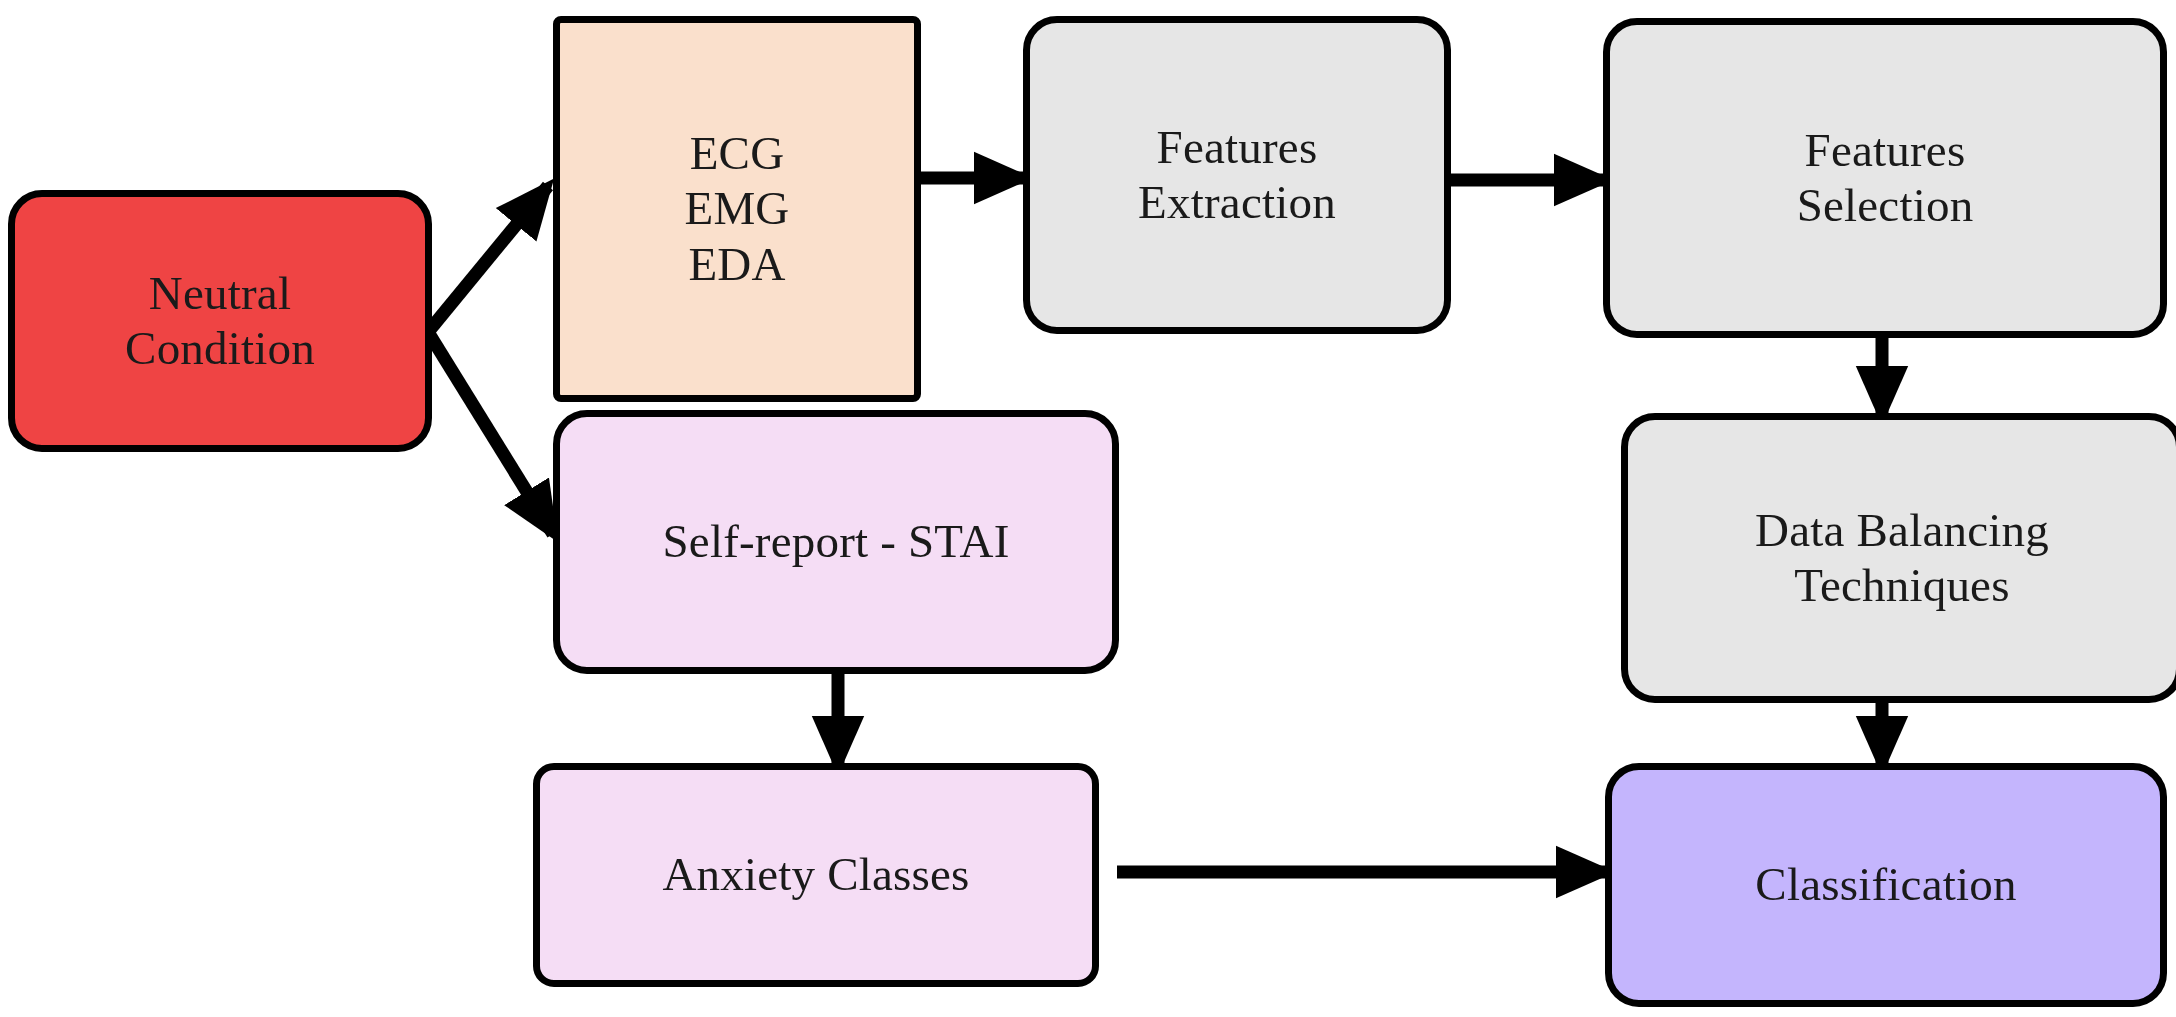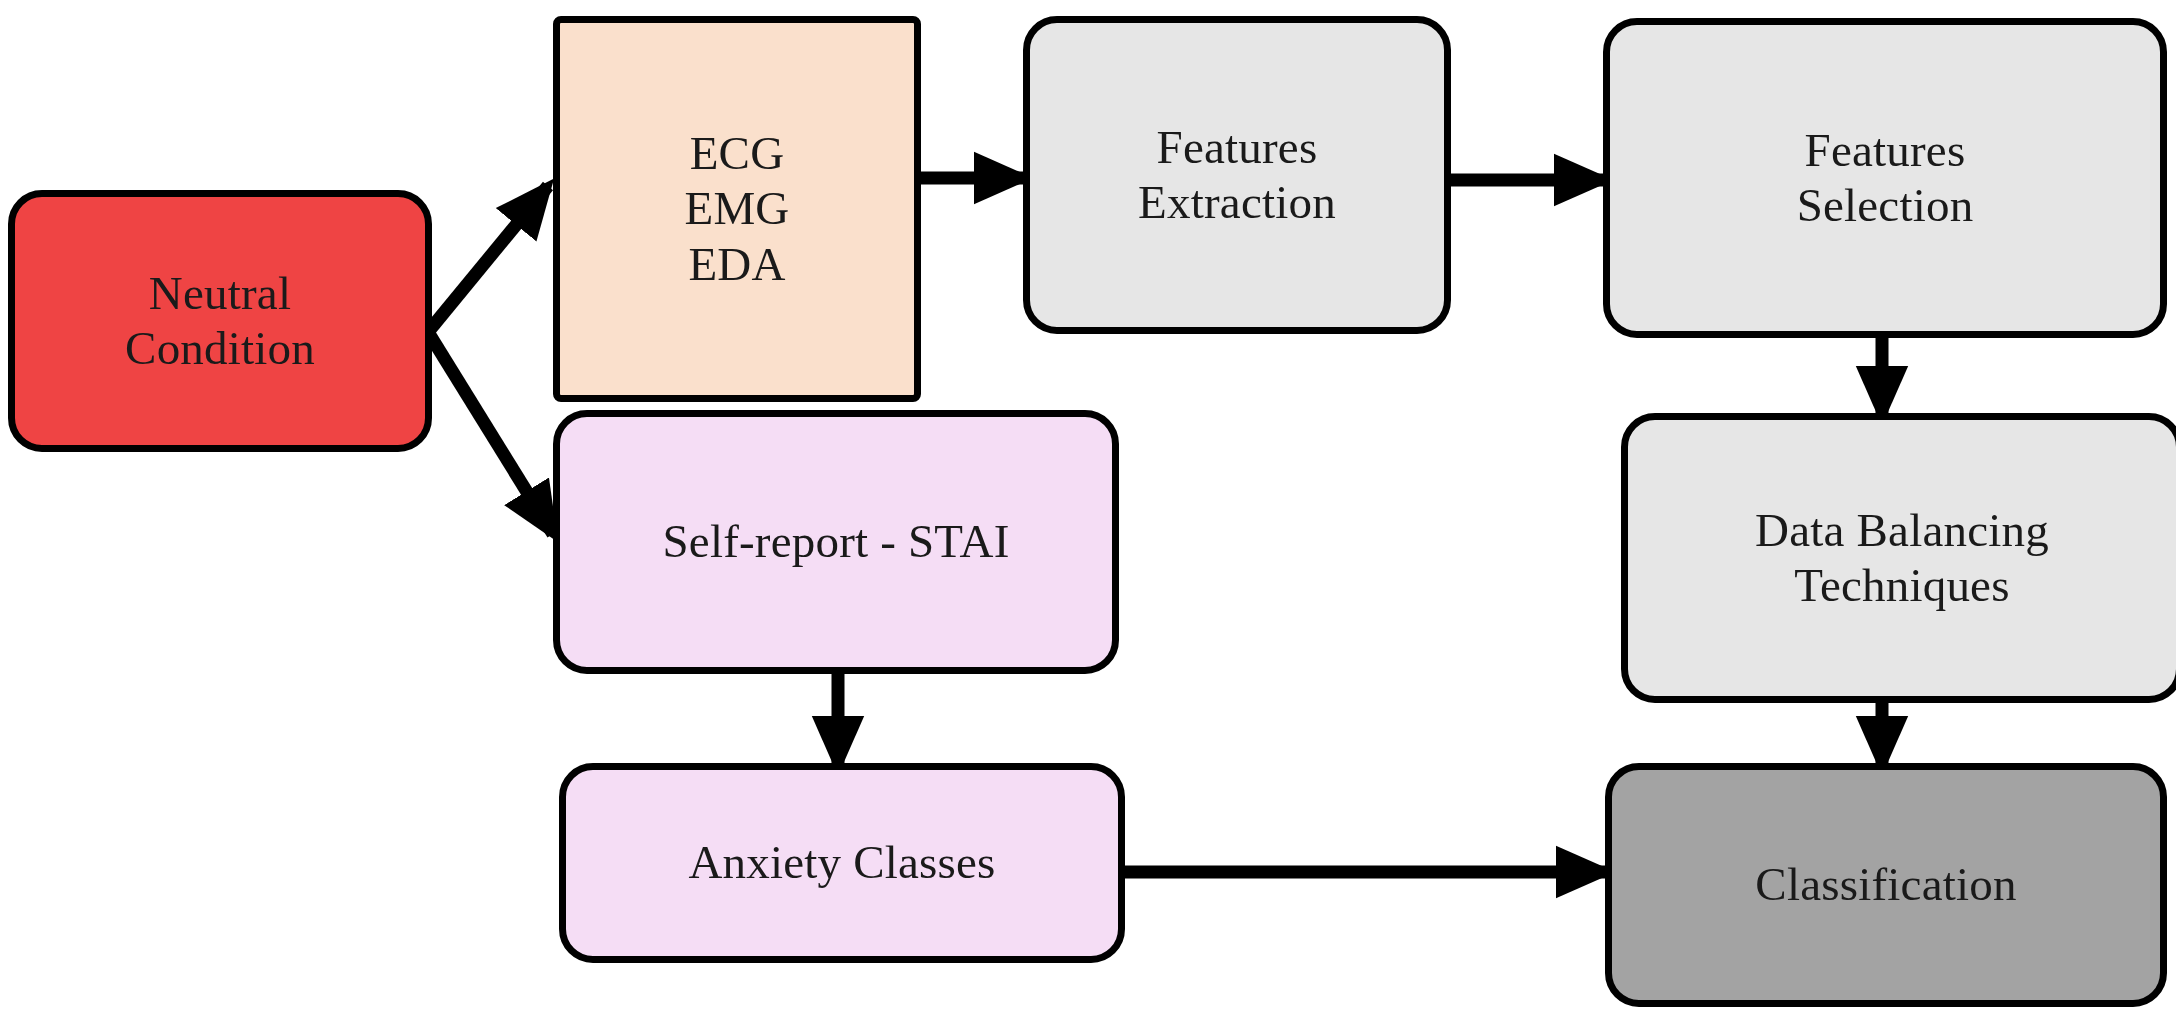--- a/index.html
+++ b/index.html
@@ -46,21 +46,21 @@
     z-index: 1;
     pointer-events: none;
   }
 
   
   #node-neutral-condition   { left: 8px;    top: 190px; width: 424px; height: 262px; }
   #node-signals             { left: 553px;  top: 16px;  width: 368px; height: 386px; border-radius: 8px; }
   #node-features-extraction { left: 1023px; top: 16px;  width: 428px; height: 318px; }
   #node-features-selection  { left: 1603px; top: 18px;  width: 564px; height: 320px; }
   #node-self-report         { left: 553px;  top: 410px; width: 566px; height: 264px; text-align: right; }
-  #node-anxiety-classes     { left: 559px;  top: 763px; width: 566px; height: 200px; }
+  #node-anxiety-classes     { left: 533px;  top: 763px; width: 566px; height: 224px; border-radius: 21px; }
   #node-data-balancing      { left: 1605px; top: 413px; width: 562px; height: 290px; margin-left: 16px; }
   #node-classification      { left: 1605px; top: 763px; width: 562px; height: 244px; }
 </style>
 </head>
 <body style="background: rgb(255, 255, 255);">
 
 <div id="canvas" style="background: rgb(255, 255, 255);">
 
   <svg id="edges" viewBox="0 0 2176 1017" width="2176" height="1017" xmlns="http://www.w3.org/2000/svg">
     <defs>
@@ -113,17 +113,17 @@
 
   <div class="node" id="node-anxiety-classes" style="background-color: rgb(245, 221, 245);">
     <span class="label">Anxiety Classes</span>
   </div>
 
   <div class="node" id="node-data-balancing" style="background-color: rgb(230, 230, 230);">
     <span class="label">Data Balancing
 Techniques</span>
   </div>
 
-  <div class="node" id="node-classification" style="background-color: #a3a3a3;">
+  <div class="node" id="node-classification" style="background-color: #c4b5fd;">
     <span class="label">Classification</span>
   </div>
 
 </div>
 
 </body></html>

